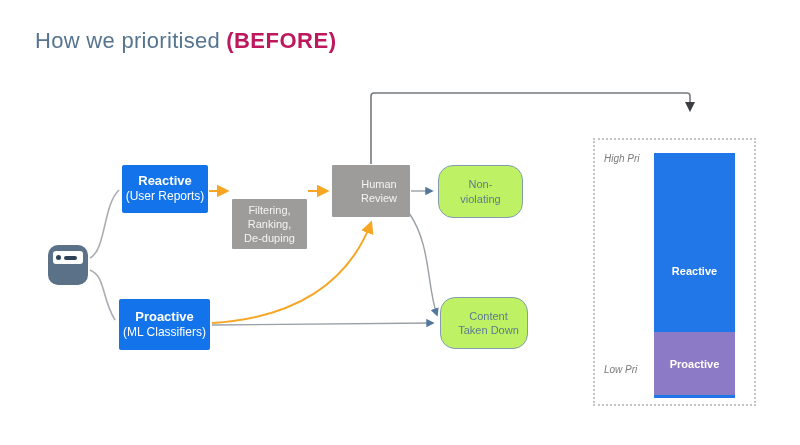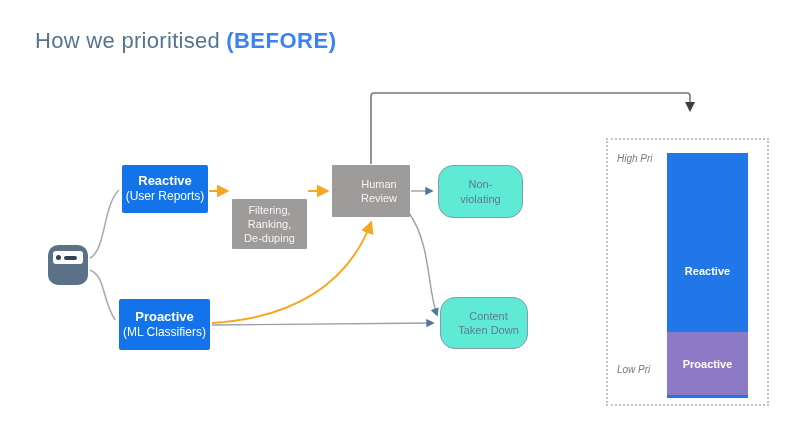--- a/index.html
+++ b/index.html
@@ -4,32 +4,32 @@
 <style>
   html,body{margin:0;padding:0;background:#fff;}
   .slide{
     position:relative;width:800px;height:445px;background:#ffffff;overflow:hidden;
     font-family:"Liberation Sans", sans-serif;
   }
   .title{
     position:absolute;left:35px;top:28px;margin:0;
     font-size:22px;font-weight:400;color:#56748f;letter-spacing:.3px;
   }
-  .title .emph{font-weight:800;color:#3b82f6;margin-left:6px;letter-spacing:.5px;}
+  .title .emph{font-weight:800;color:#be185d;margin-left:6px;letter-spacing:.5px;}
 
   svg.connectors{position:absolute;left:0;top:0;}
 
   .node{position:absolute;display:flex;flex-direction:column;align-items:center;justify-content:center;text-align:center;box-sizing:border-box;}
   .blue-box{background:#1273eb;color:#fff;border-radius:2px;}
   .blue-box .node-title{font-size:13px;font-weight:700;line-height:1.15;}
   .blue-box .node-sub{font-size:12px;font-weight:400;line-height:1.2;}
   .gray-box{background:#9e9b9b;color:#f5f3f3;border-radius:1px;}
   .gray-box .node-label{font-size:11px;line-height:1.3;white-space:pre-line;}
   .rounded-box{
-    background:#5eead4;border:1.6px solid #849cae;border:1.6px solid #849cae;
+    background:#bef264;border:1.6px solid #849cae;border:1.6px solid #849cae;
     border-radius:15px;color:#5d7b90;
   }
   .rounded-box .node-label{font-size:11px;line-height:1.3;white-space:pre-line;}
 
   #node-reactive{left:122px;top:165px;width:86px;height:48px;}
   #node-proactive{left:119px;top:299px;width:91px;height:51px;}
   #node-filtering{left:232px;top:165px;width:75px;height:50px;margin-top:34px;}
   #node-human-review{left:332px;top:165px;width:78px;height:52px;padding-left:16px;}
   #node-non-violating{left:438px;top:165px;width:85px;height:53px;}
   #node-content-taken-down{left:440px;top:297px;width:88px;height:52px;padding-left:9px;}
@@ -45,21 +45,21 @@
   }
   .source-icon .dot{
     position:absolute;left:3px;top:4px;width:5px;height:5px;border-radius:50%;background:#2e4357;
   }
   .source-icon .dash{
     position:absolute;left:11px;top:4.5px;width:13px;height:4px;border-radius:2px;background:#2e4357;
   }
 
   
   .priority-panel{
-    position:absolute;left:606px;top:138px;width:163px;height:268px;
+    position:absolute;left:593px;top:138px;width:163px;height:268px;
     border:2px dotted #c4c4c4;box-sizing:border-box;
   }
   .pri-label{position:absolute;font-size:10px;font-style:italic;color:#7a7a7a;}
   #high-pri{left:9px;top:13px;}
   #low-pri{left:9px;top:224px;text-align:center;}
   .priority-bar{
     position:absolute;left:59px;top:13px;width:81px;height:245px;background:#2177e8;
   }
   .seg-label{color:#fff;font-size:11px;font-weight:700;text-align:center;}
   .seg-reactive-label{position:absolute;left:0;right:0;top:112px;}

